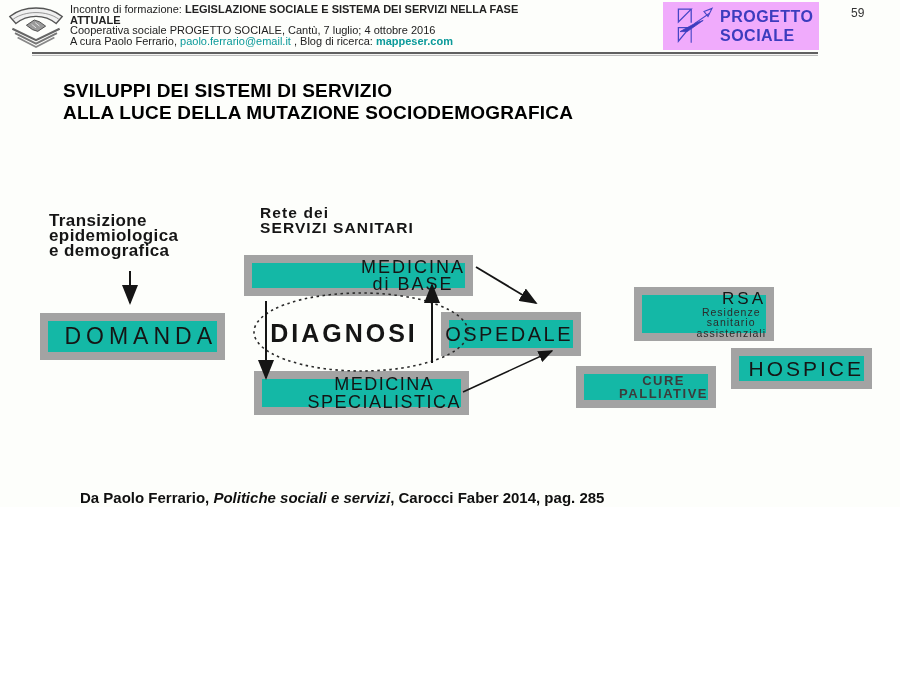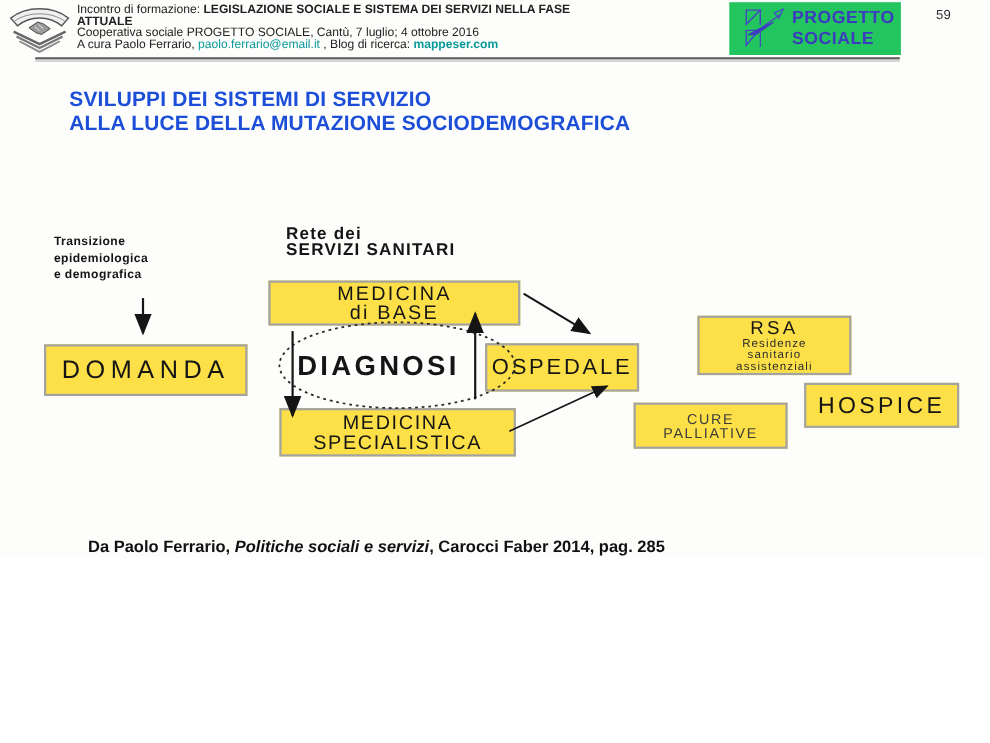--- a/index.html
+++ b/index.html
@@ -12,56 +12,56 @@
   .preline { white-space:pre-line; }
 
   
   .logo-left { position:absolute; left:8px; top:3px; width:56px; height:48px; }
   .header-text { position:absolute; left:70px; top:4px; width:580px; font-size:11px; line-height:10.6px; color:#222; }
   .header-text b { font-weight:bold; }
   a.tlink { color:#0b9a9a; cursor:pointer; }
   a.tlink.bold { font-weight:bold; }
   .logo-box {
     position:absolute; left:663px; top:2px; width:156px; height:48px;
-    background:#22c55e; display:flex; align-items:center; gap:4px; padding-left:5px;
+    background:#f0abfc; display:flex; align-items:center; gap:4px; padding-left:5px;
   }
   .logo-glyph { width:48px; height:44px; flex:0 0 auto; }
   .logo-words { font-weight:bold; font-size:16px; line-height:19px; color:#3c3cbe; letter-spacing:0.5px; }
   .page-num { position:absolute; left:851px; top:6px; font-size:12px; color:#333; }
   .separator {
     position:absolute; left:32px; top:52px; width:786px; height:4px;
     border-top:2px solid #606060; border-bottom:1px solid #bdbdbd; background:#f4f4f2;
   }
 
   
   .main-title {
     position:absolute; left:63px; top:80px;
-    color:#1d4ed8; font-weight:bold; font-size:19px; line-height:22px; letter-spacing:0.2px;
+    color:#000000; font-weight:bold; font-size:19px; line-height:22px; letter-spacing:0.2px;
   }
 
   
   .dg-label { position:absolute; font-weight:bold; color:#151515; }
-  .lbl-transizione { left:49px; top:213px; font-size:11px; line-height:15px; letter-spacing:0.4px; }
+  .lbl-transizione { left:49px; top:213px; font-size:17px; line-height:15px; letter-spacing:0.4px; }
   .hd-sanitari    { left:260px; top:205px; font-size:15.5px; line-height:15px; letter-spacing:1.1px; }
   .hd-socio       { left:582px; top:204px; font-size:15.5px; line-height:14.5px; letter-spacing:1.3px; }
 
   .dbox {
-    position:absolute; border:2px solid #a3a3a3; background:#fde047; color:#151515;
-    display:flex; flex-direction:column; align-items:center; justify-content:center;
+    position:absolute; border:8px solid #a3a3a3; background:#14b8a6; color:#151515;
+    display:flex; flex-direction:column; align-items:flex-end; justify-content:center;
     text-align:center;
   }
   .box-domanda   { left:40px;  top:313px; width:185px; height:47px; font-size:23px; letter-spacing:5px; }
   .box-med-base  { left:244px; top:255px; width:229px; height:41px; font-size:18px; line-height:17px; letter-spacing:2px; }
   .box-ospedale  { left:441px; top:312px; width:140px; height:44px; font-size:20px; letter-spacing:2.5px; }
   .box-med-spec  { left:254px; top:371px; width:215px; height:44px; font-size:18px; line-height:18px; letter-spacing:1.5px; }
   .box-rsa       { left:634px; top:287px; width:140px; height:54px; padding-top:1px; }
   .rsa-title     { font-size:17px; letter-spacing:3px; line-height:16px; }
   .rsa-sub       { font-size:10.5px; line-height:10.5px; letter-spacing:1px; color:#2b2b2b; }
   .box-hospice   { left:731px; top:348px; width:141px; height:41px; font-size:21px; letter-spacing:3px; }
-  .box-cure      { left:576px; top:366px; width:140px; height:42px; font-size:13px; line-height:13px; letter-spacing:1.5px; color:#3c3c3c; }
+  .box-cure      { left:576px; top:366px; width:140px; height:42px; font-size:13px; line-height:13px; letter-spacing:1.5px; color:#3c3c3c;font-weight:bold; }
 
   .lbl-diagnosi {
     position:absolute; left:262px; top:319px; width:164px; text-align:center;
     font-size:25px; font-weight:bold; letter-spacing:3px; color:#151515;
   }
   .dg-svg { position:absolute; left:0; top:0; width:900px; height:675px; pointer-events:none; }
 
   
   .citation { position:absolute; left:80px; top:489px; font-size:15px; font-weight:600; color:#101010; }
   .citation em { font-style:italic; }

